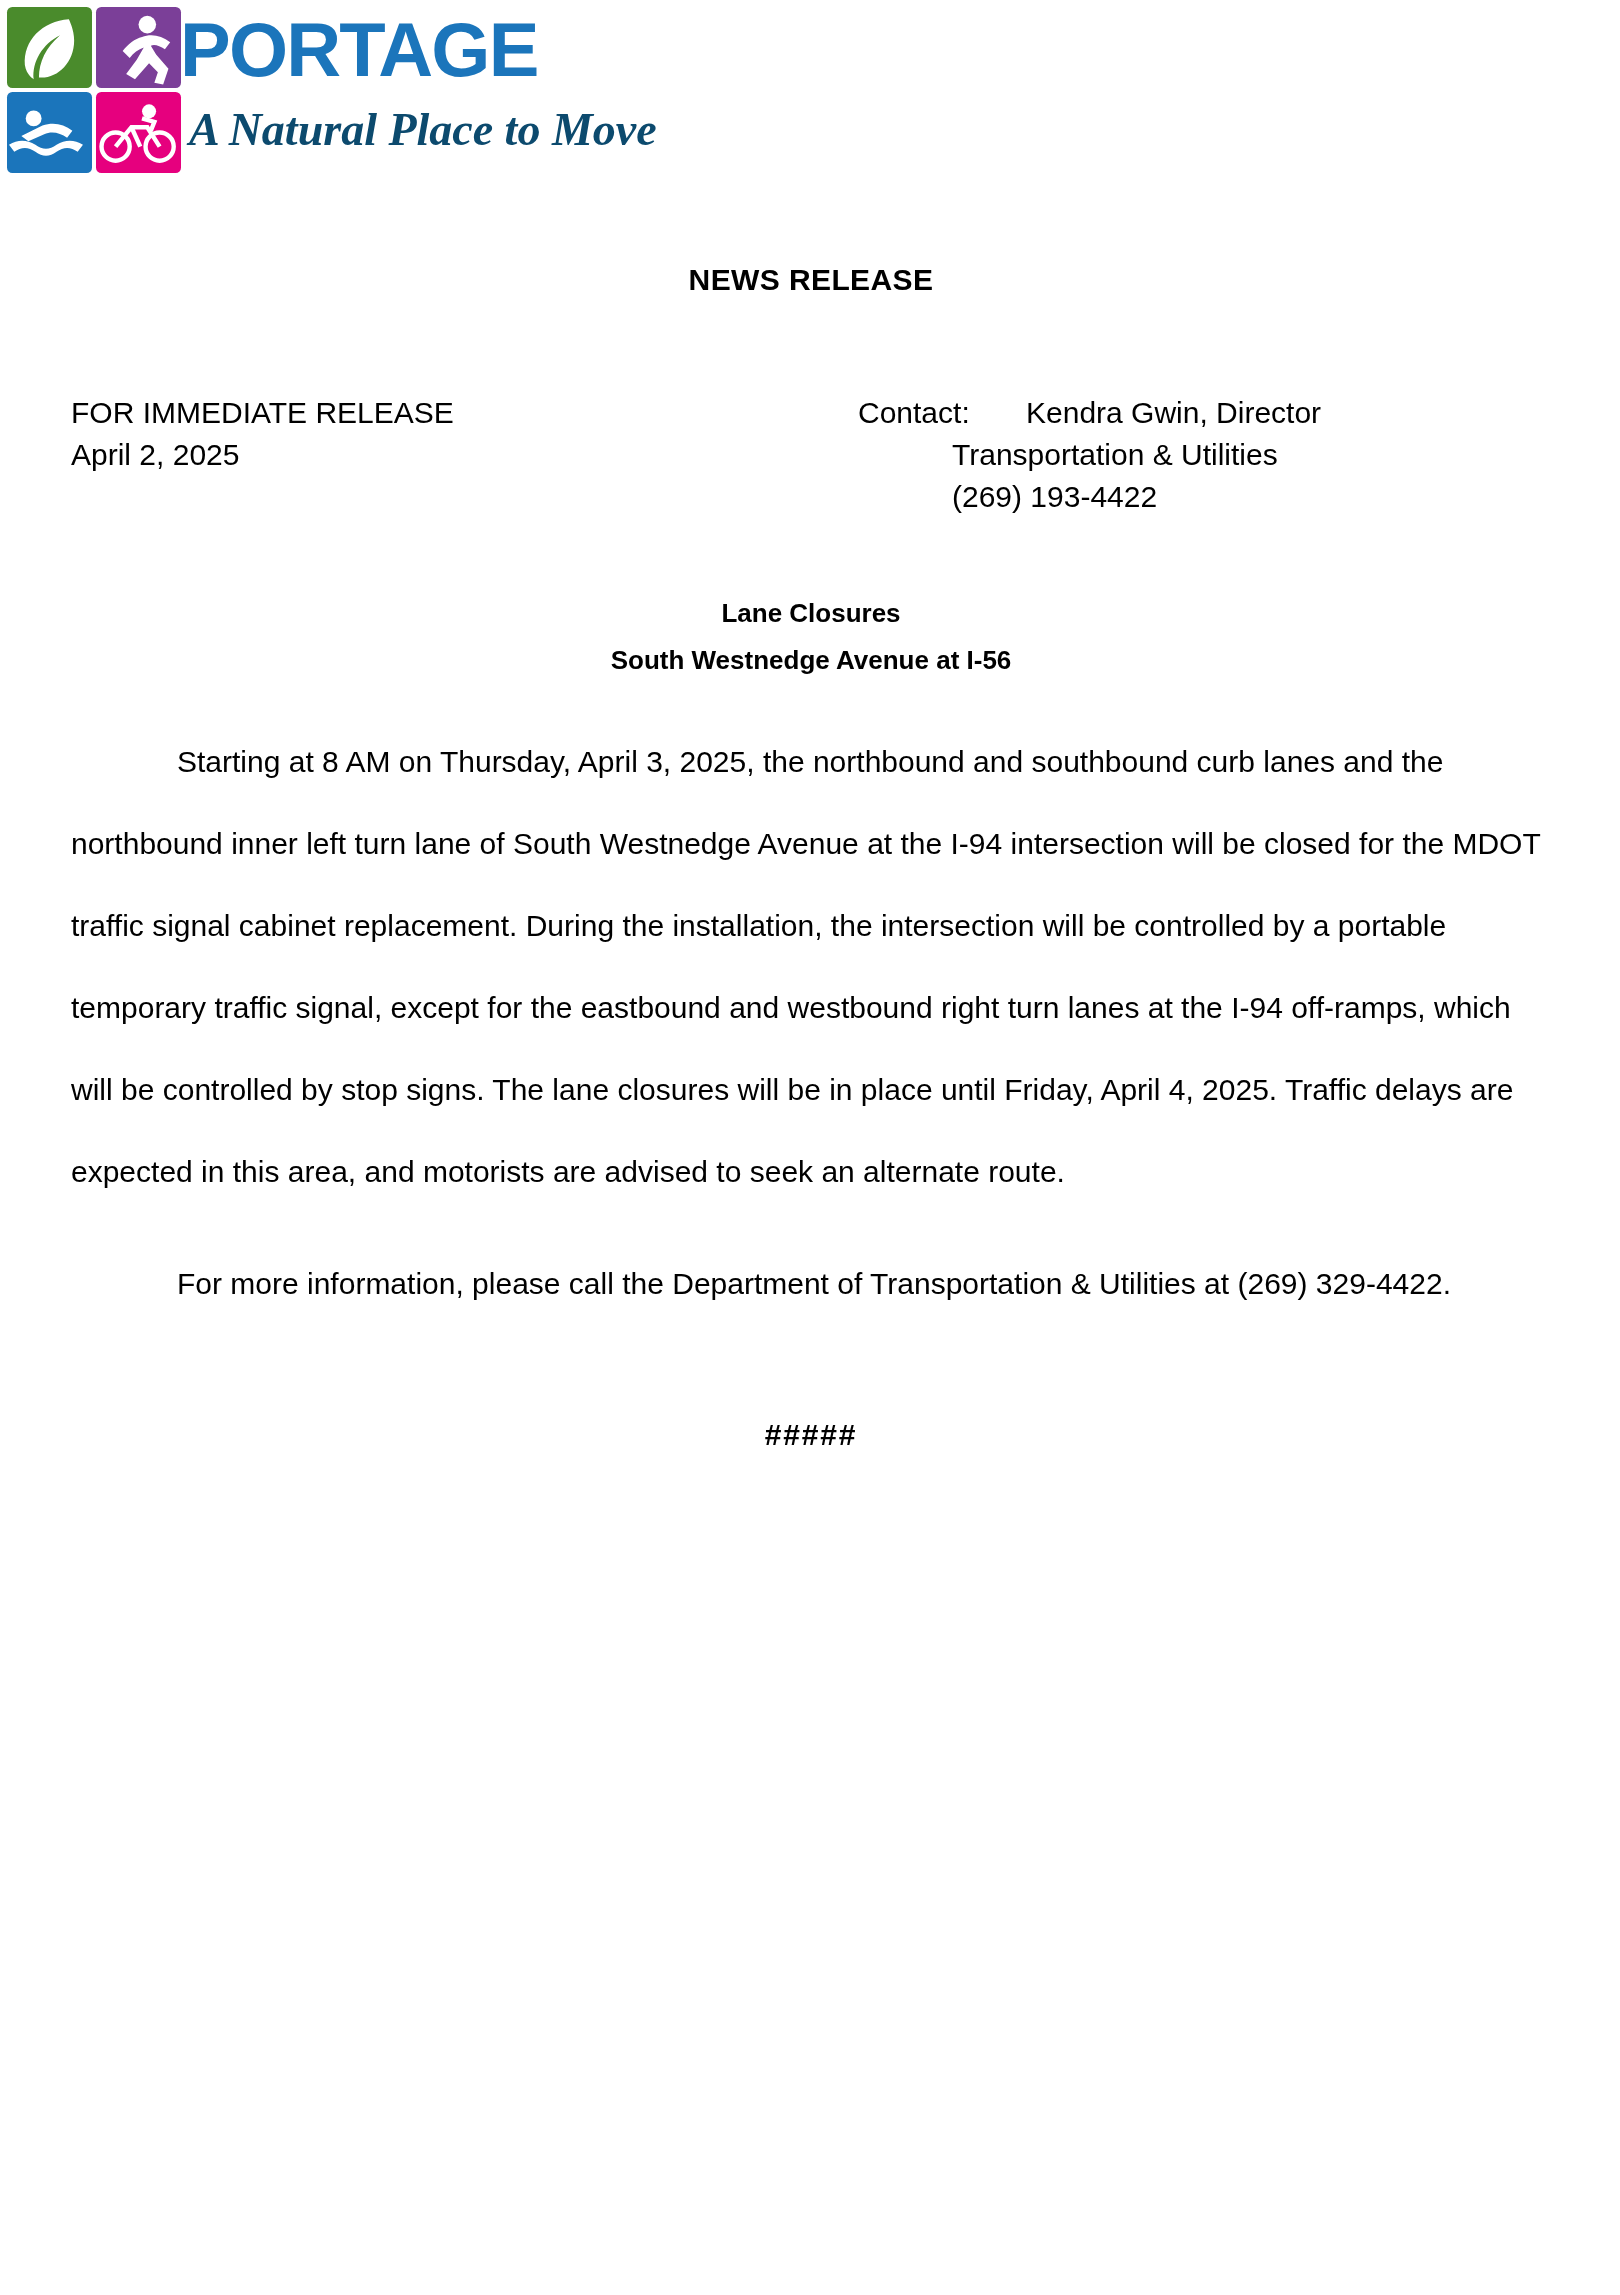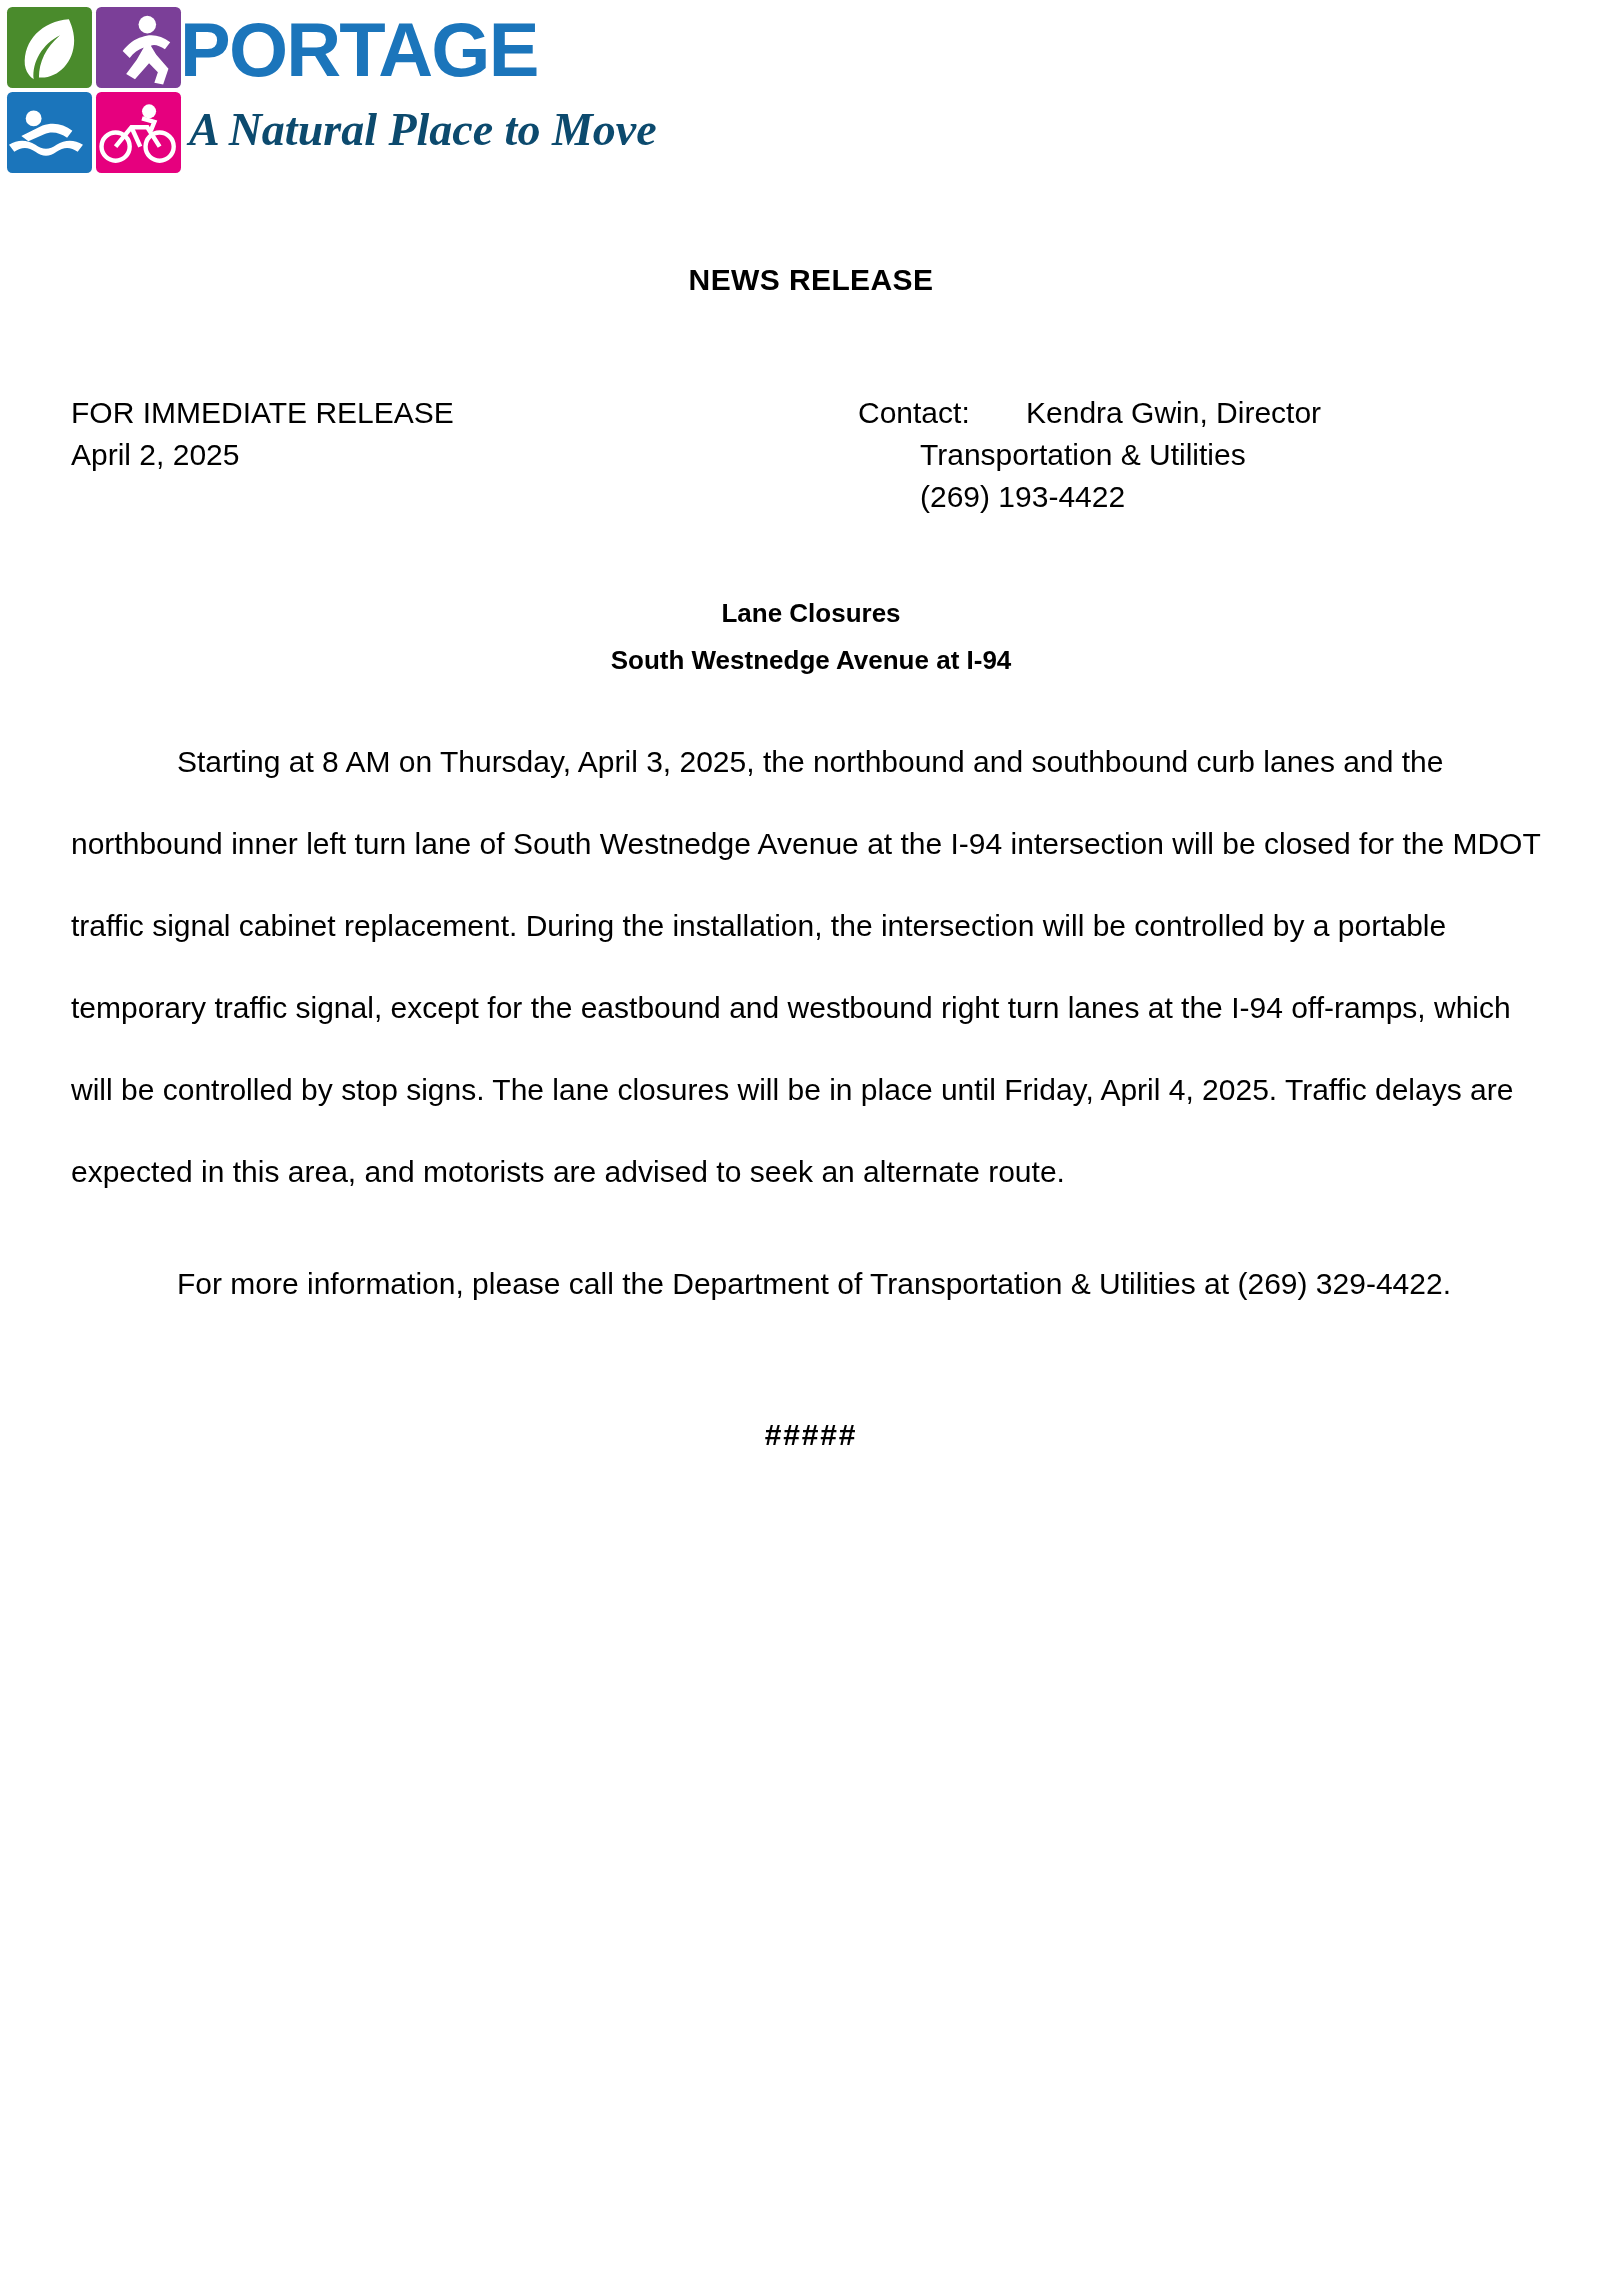--- a/index.html
+++ b/index.html
@@ -121,21 +121,21 @@
   }
   .meta-right-row {
     display: flex;
   }
   .meta-label {
     width: 168px;
     flex: 0 0 168px;
     margin-left: 10px;
   }
   .meta-value { flex: 1 1 auto; }
-  .meta-value-indent { margin-left: 72px; }
+  .meta-value-indent { margin-left: 104px; }
 
   .subject {
     text-align: center;
     font-weight: bold;
     font-size: 26px;
     line-height: 47px;
     margin-top: 66px;
   }
 
   .para {
@@ -217,21 +217,21 @@
           <span class="meta-label">Contact:</span>
           <span class="meta-value">Kendra Gwin, Director</span>
         </div>
         <div class="meta-value-indent">Transportation &amp; Utilities</div>
         <div class="meta-value-indent">(269) 193-4422</div>
       </div>
     </div>
 
     <div class="subject">
       <div>Lane Closures</div>
-      <div>South Westnedge Avenue at I-94</div>
+      <div>South Westnedge Avenue at I-56</div>
     </div>
 
     <p class="para"><span class="indent"></span><span>Starting at 8 AM on Thursday, April 3, 2025, the northbound and southbound curb lanes and the northbound inner left turn lane of South Westnedge Avenue at the I-94 intersection will be closed for the MDOT traffic signal cabinet replacement. During the installation, the intersection will be controlled by a portable temporary traffic signal, except for the eastbound and westbound right turn lanes at the I-94 off-ramps, which will be controlled by stop signs. The lane closures will be in place until Friday, April 4, 2025. Traffic delays are expected in this area, and motorists are advised to seek an alternate route.</span></p>
 
     <p class="para para-2"><span class="indent"></span><span>For more information, please call the Department of Transportation &amp; Utilities at (269) 329-4422.</span></p>
 
     <div class="endmark">#####</div>
 
   </div>
 </div>

